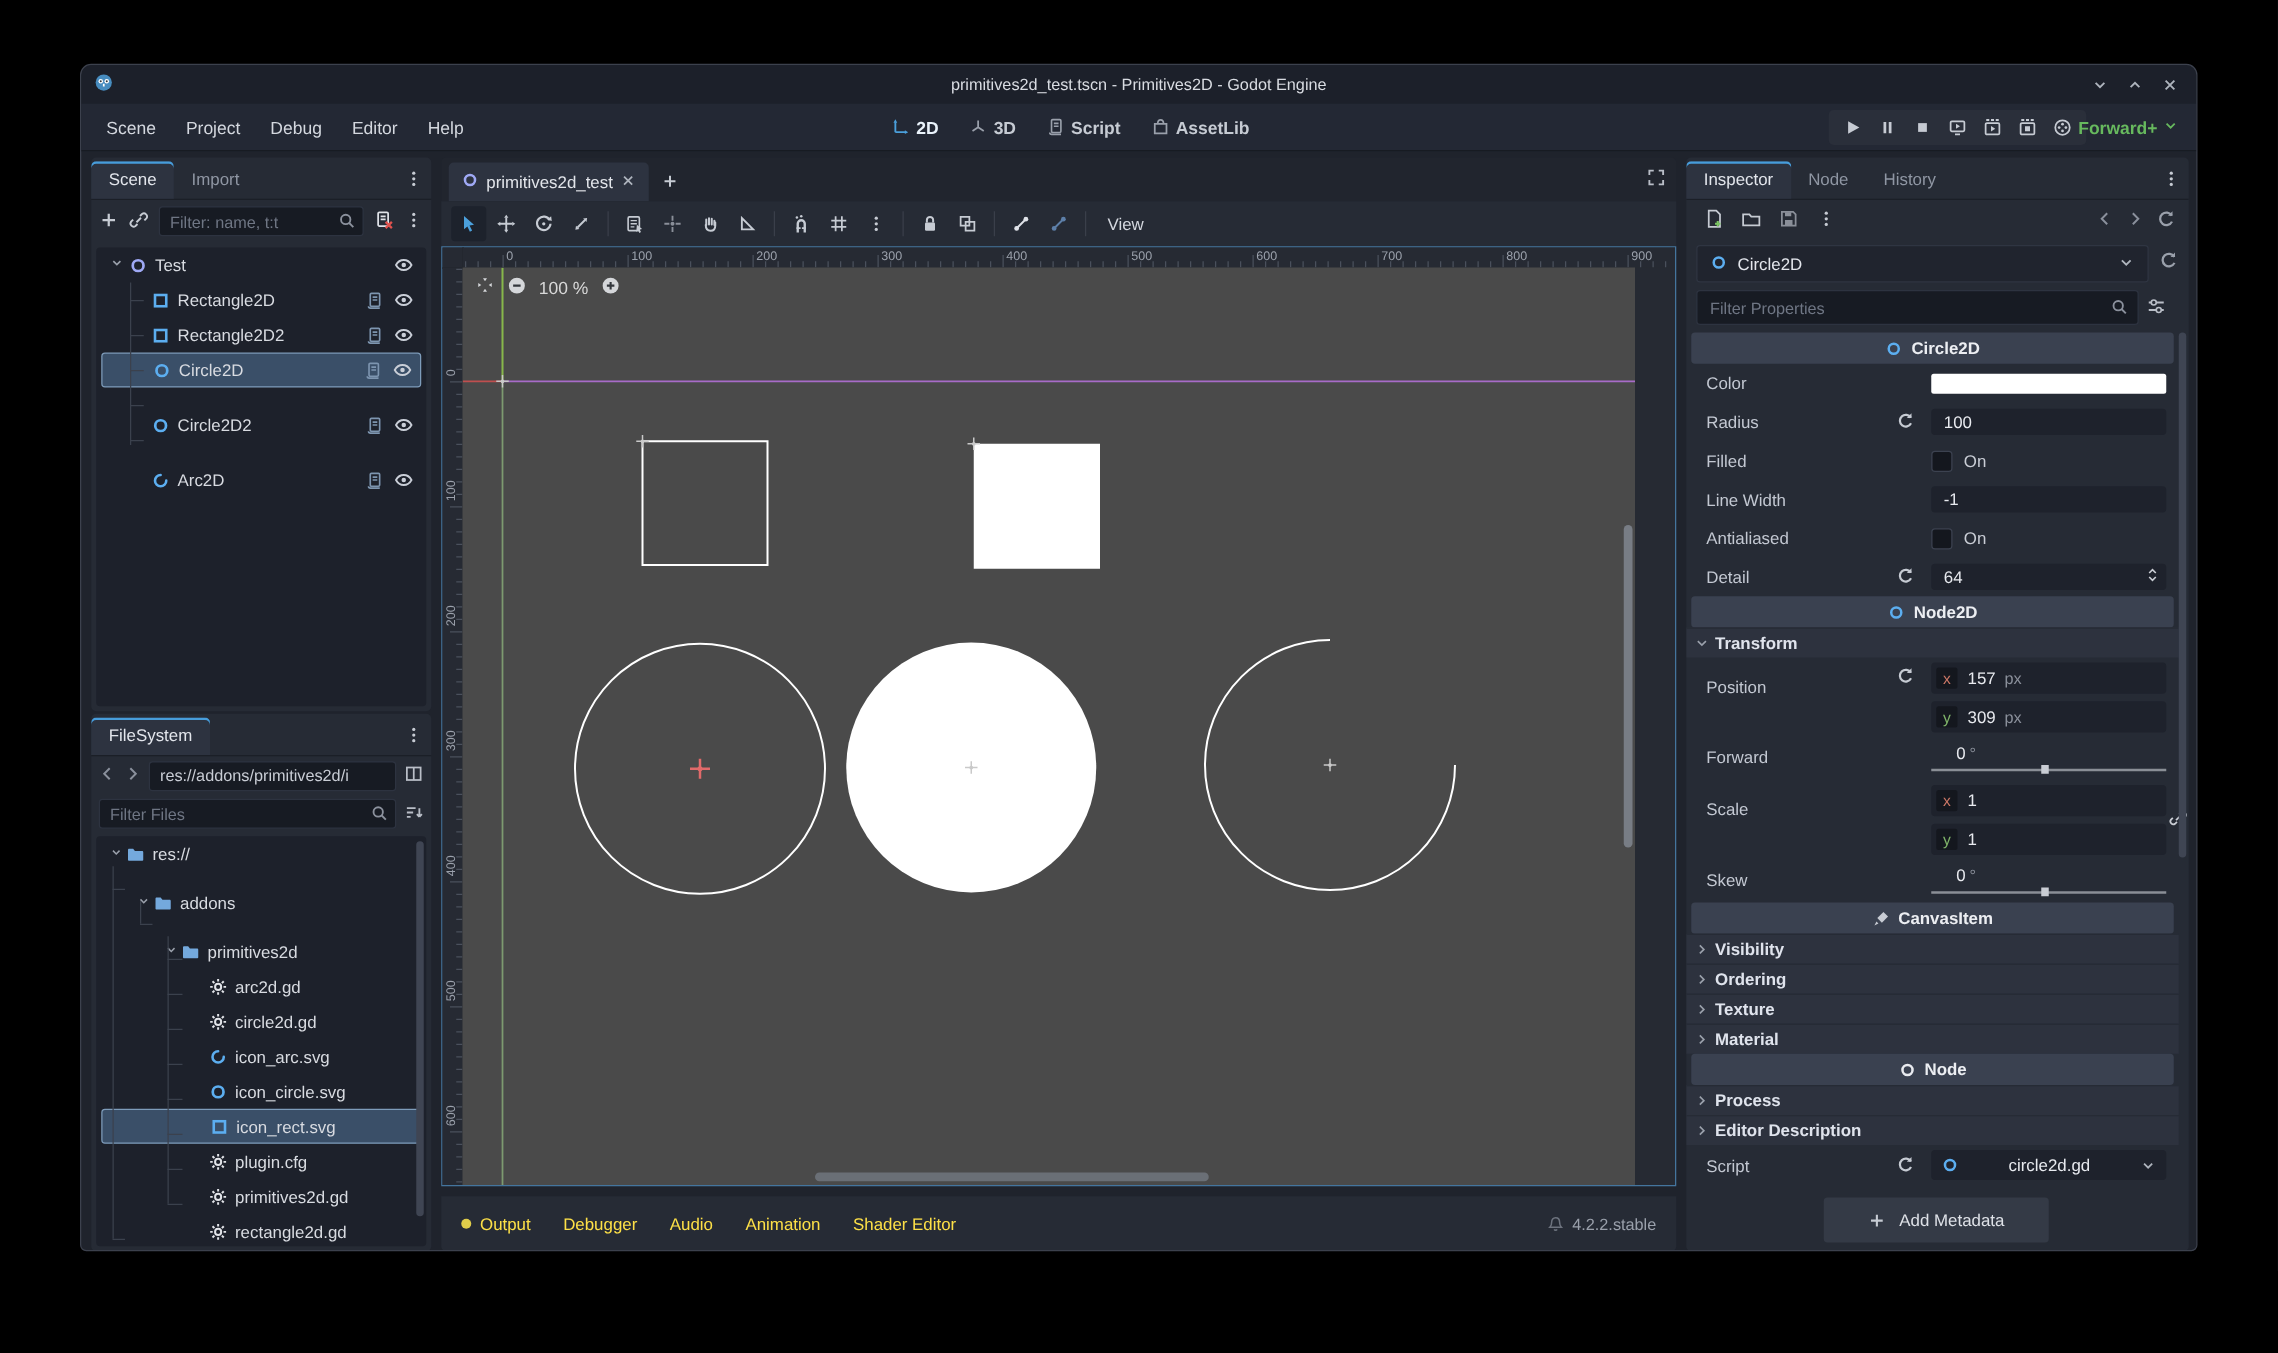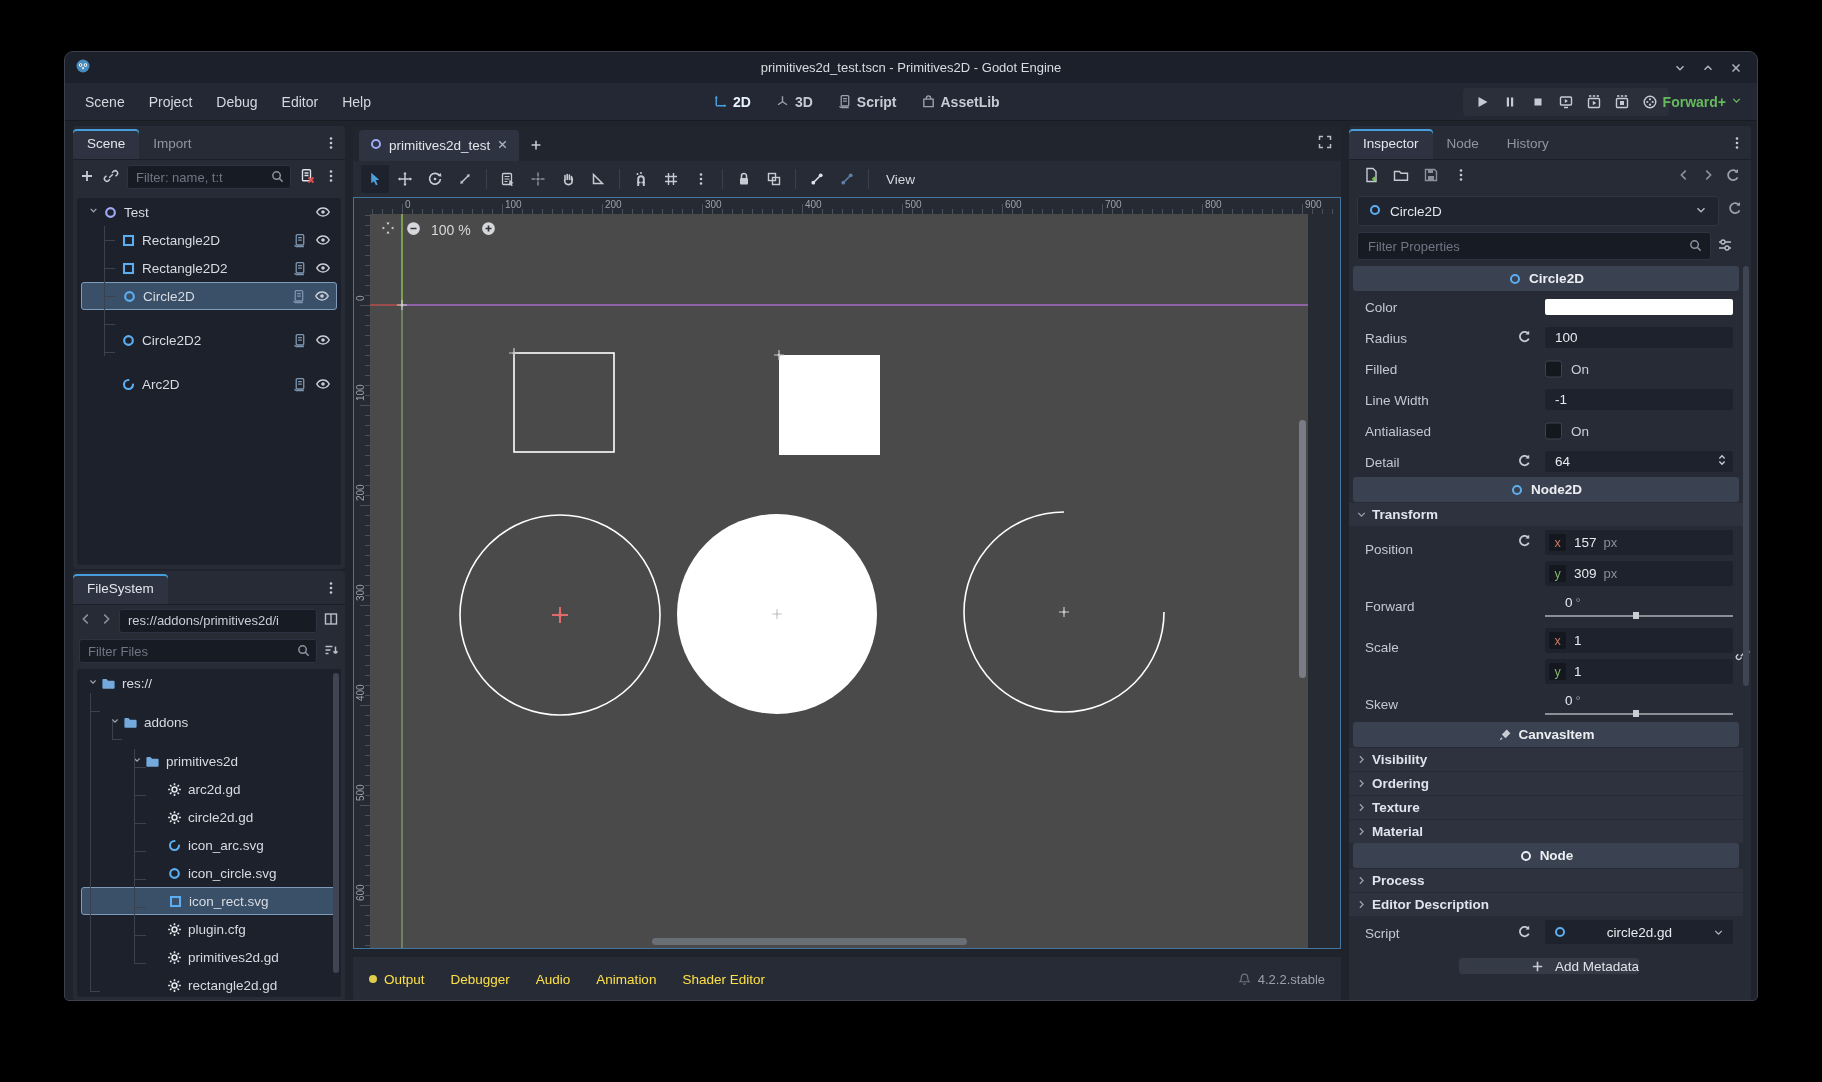--- a/index.html
+++ b/index.html
@@ -90,22 +90,22 @@
   .chip{width:17px;height:17px;border-radius:2px;background:#14171e;display:flex;align-items:center;justify-content:center;
         font-size:12.5px;margin:0 8px 0 4px;}
   .chip.x{color:#cc7766;} .chip.y{color:#7fb369;}
   .cb{position:absolute;left:196px;top:50%;transform:translateY(-50%);width:15px;height:15px;background:#14171e;
       border:1px solid #3c4250;border-radius:3px;}
   .cblbl{position:absolute;left:222px;top:50%;transform:translateY(-50%);color:#c9cdd5;}
   .swatch{position:absolute;left:196px;top:50%;transform:translateY(-50%);width:188px;height:16px;background:#fff;border-radius:2px;}
   .revert{position:absolute;left:168px;top:50%;transform:translateY(-50%);}
   .slidertrack{position:absolute;left:196px;width:188px;height:2px;background:#8a8f96;}
   .slidergrab{position:absolute;top:-3px;width:6px;height:7px;background:#c9cdd4;}
-  .addmeta{position:absolute;left:110px;width:180px;height:16px;background:#343a46;border-radius:3px;
-           display:flex;align-items:center;justify-content:flex-end;gap:10px;color:#dfe2e8;}
+  .addmeta{position:absolute;left:110px;width:180px;height:36px;background:#343a46;border-radius:3px;
+           display:flex;align-items:center;justify-content:center;gap:10px;color:#dfe2e8;}
   .inspscroll{position:absolute;right:2px;top:140px;width:6px;height:420px;background:#3f4553;border-radius:3px;}
   .ic{flex:none;}
 </style>
 </head>
 <body>
 
 <div id="stage">
   <div class="window">
 
     <div class="titlebar">

